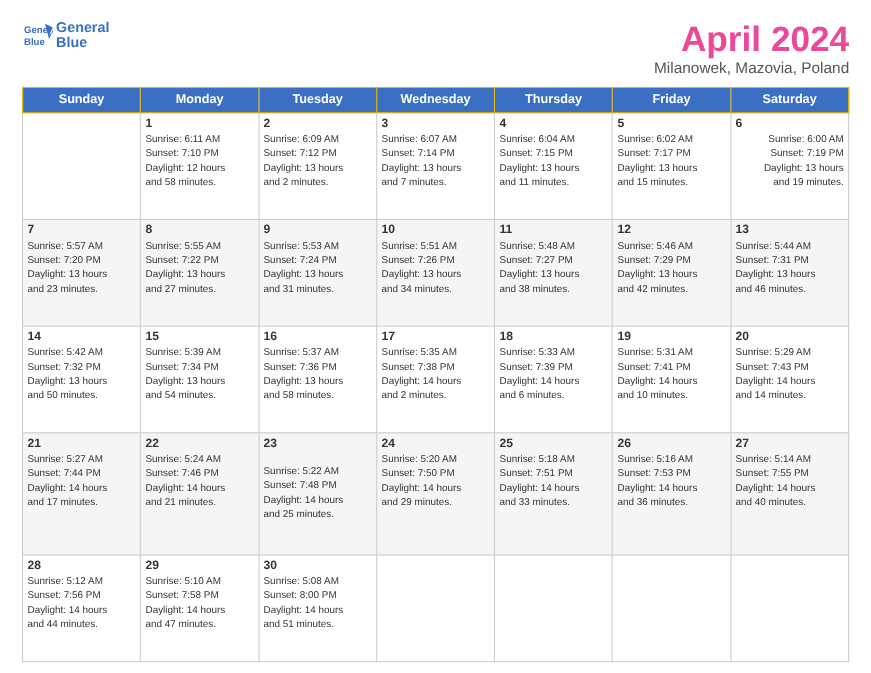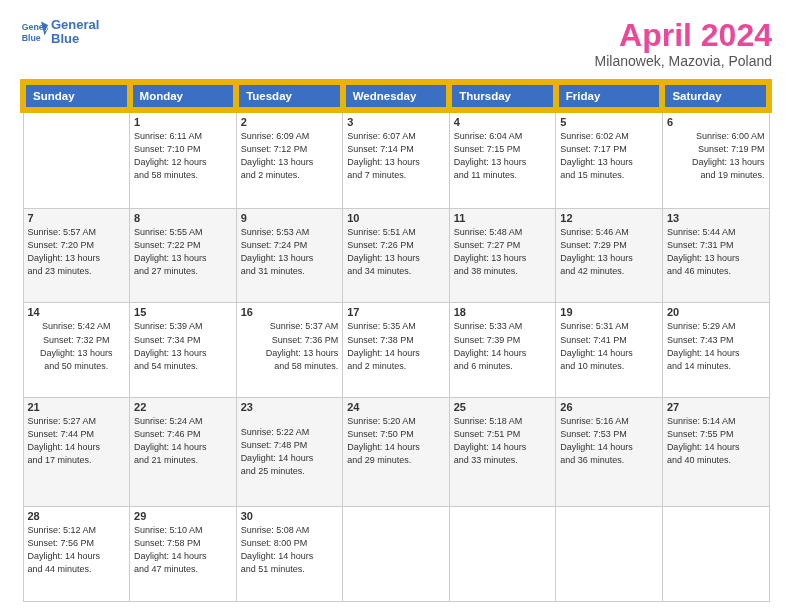--- a/index.html
+++ b/index.html
@@ -51,23 +51,23 @@
       border: 1px solid #ccc;
       border-collapse: collapse;
       width: 100%;
       table-layout: fixed;
     }
     .calendar th {
       background-color: #3a6fc4;
       color: #fff;
       font-size: 11.5px;
       font-weight: bold;
-      padding: 5px 7px;
-      text-align: left;
-      border: 6px solid #eab308;
+      padding: 5px 20px;
+      text-align: center;
+      border: 1px solid #eab308;
     }
     .calendar td {
       vertical-align: top;
       border: 1px solid #ccc;
       padding: 3px 4px 3px 4px;
       font-size: 9.5px;
       color: #333;
       width: calc(100% / 7);
       background: #fff;
     }
@@ -222,35 +222,35 @@
             <div class="day-num">13</div>
             <div class="day-detail" style="white-space: pre-line;">Sunrise: 5:44 AM
 Sunset: 7:31 PM
 Daylight: 13 hours
 and 46 minutes.</div>
           </td>
         </tr>
         <tr class="row-odd">
           <td>
             <div class="day-num">14</div>
-            <div class="day-detail" style="white-space: pre-line; text-align: center;">Sunrise: 5:42 AM
+            <div class="day-detail" style="white-space: pre-line;">Sunrise: 5:42 AM
 Sunset: 7:32 PM
 Daylight: 13 hours
 and 50 minutes.</div>
           </td>
           <td>
             <div class="day-num">15</div>
             <div class="day-detail" style="white-space: pre-line;">Sunrise: 5:39 AM
 Sunset: 7:34 PM
 Daylight: 13 hours
 and 54 minutes.</div>
           </td>
           <td>
             <div class="day-num">16</div>
-            <div class="day-detail" style="white-space: pre-line; text-align: right;">Sunrise: 5:37 AM
+            <div class="day-detail" style="white-space: pre-line;">Sunrise: 5:37 AM
 Sunset: 7:36 PM
 Daylight: 13 hours
 and 58 minutes.</div>
           </td>
           <td>
             <div class="day-num">17</div>
             <div class="day-detail" style="white-space: pre-line;">Sunrise: 5:35 AM
 Sunset: 7:38 PM
 Daylight: 14 hours
 and 2 minutes.</div>

